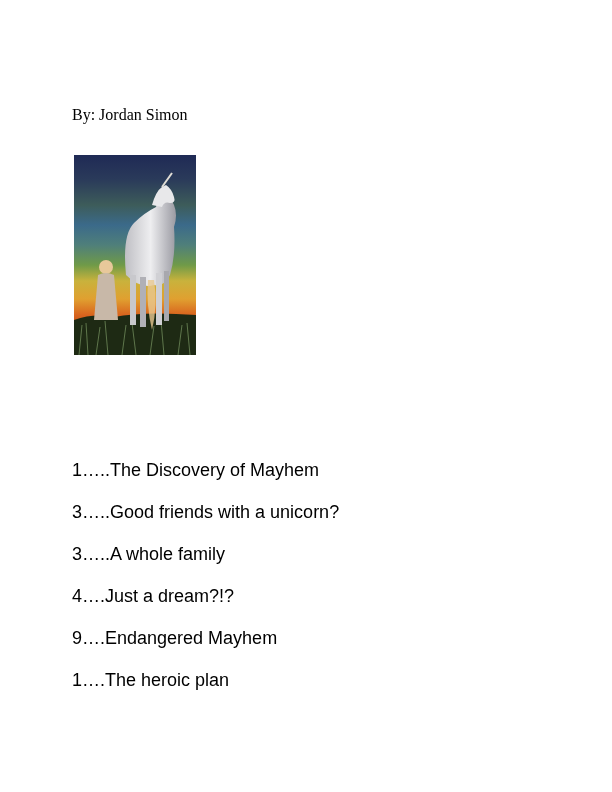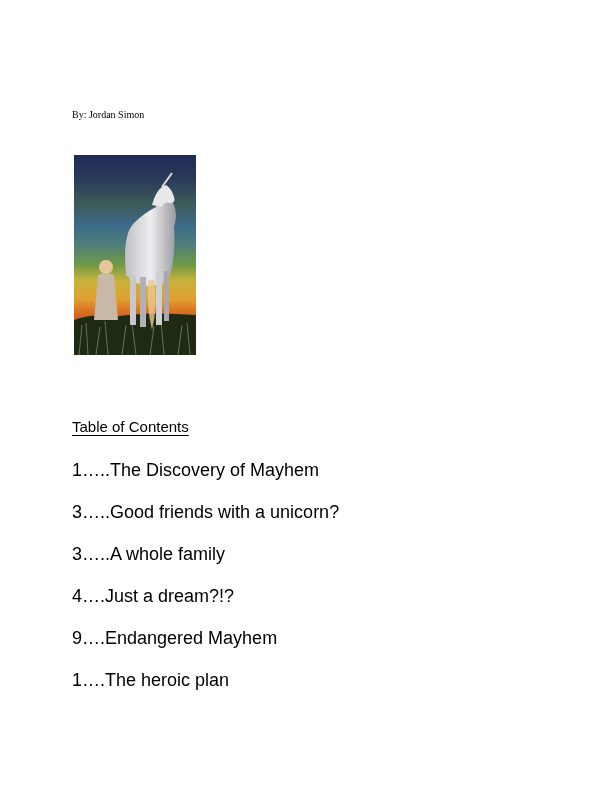--- a/index.html
+++ b/index.html
@@ -29,21 +29,21 @@
       line-height: 24px;
       white-space: nowrap;
       margin: 0;
       font-weight: normal;
     }
     .byline {
       position: absolute;
       left: 72px;
       top: 108px;
       font-family: "Liberation Serif", "DejaVu Serif", serif;
-      font-size: 10px;
+      font-size: 16px;
       line-height: 13px;
       white-space: nowrap;
     }
     .cover {
       position: absolute;
       left: 74px;
       top: 155px;
       width: 122px;
       height: 200px;
       overflow: hidden;
@@ -127,21 +127,20 @@
       <rect x="82" y="118" width="6" height="52" fill="#d0d0d4"></rect>
       <rect x="90" y="116" width="5" height="50" fill="#a8a8ae"></rect>
 
       <path d="M74 125 Q72 150 78 175 Q84 150 80 125 Z" fill="#e8c890" opacity="0.8"></path>
 
       <circle cx="32" cy="112" r="7" fill="#e8c89a"></circle>
       <path d="M24 120 Q32 116 40 120 L44 165 L20 165 Z" fill="#c8b8a8"></path>
     </svg>
   </div>
 
-  <div class="toc-heading">Table of Contents</div>
 
   <div class="toc-item" style="top:461px;">1…..The Discovery of Mayhem</div>
   <div class="toc-item" style="top:503px;">3…..Good friends with a unicorn?</div>
   <div class="toc-item" style="top:545px;">3…..A whole family</div>
   <div class="toc-item" style="top:587px;">4….Just a dream?!?</div>
   <div class="toc-item" style="top:629px;">9….Endangered Mayhem</div>
   <div class="toc-item" style="top:671px;">1….The heroic plan</div>
 
 </div>
 

